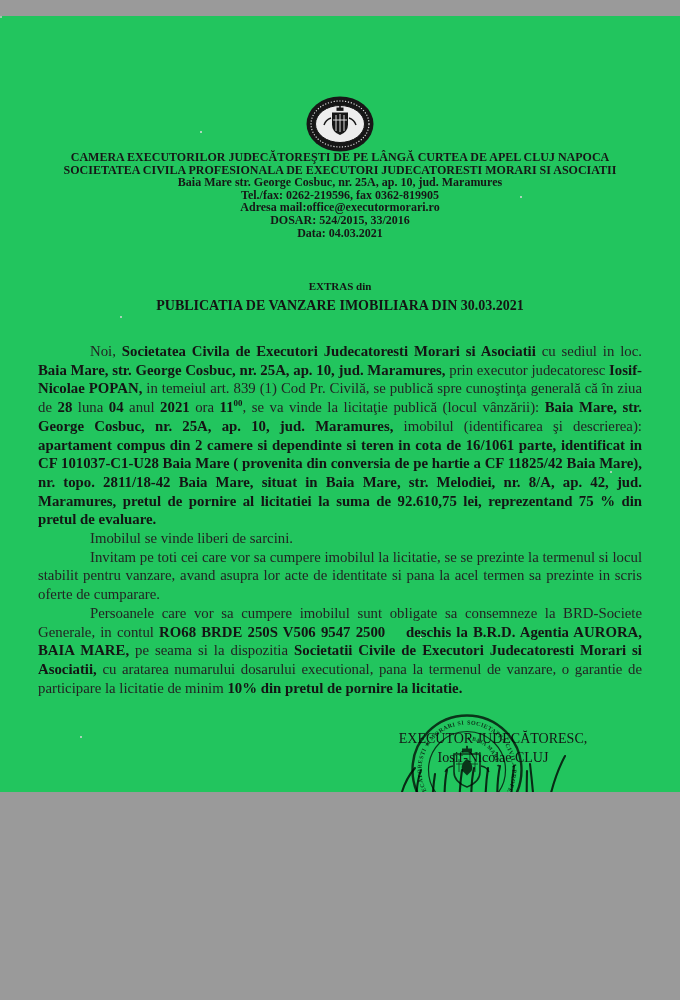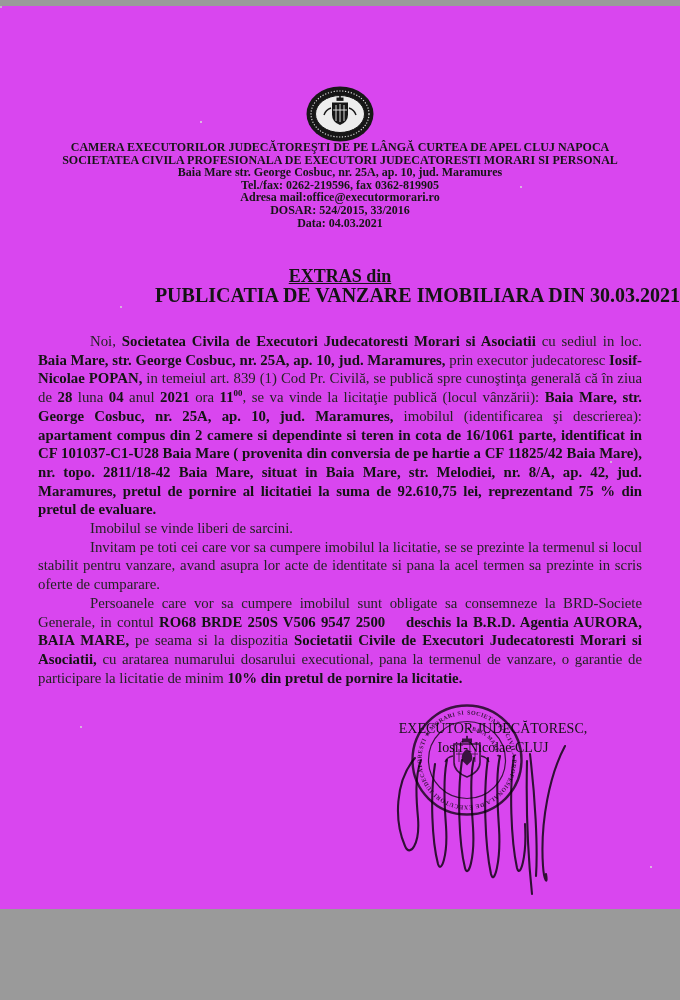--- a/index.html
+++ b/index.html
@@ -1,26 +1,26 @@
 <!DOCTYPE html>
 <html><head>
 <meta charset="utf-8">
 <style>
   html,body{margin:0;padding:0;background:#9a9a9a;}
   .page{
-    position:relative;width:680px;height:903px;background:#d946ef;
-    margin:6px auto;overflow:hidden;
+    position:relative;width:680px;height:776px;background:#22c55e;
+    margin:16px auto;overflow:hidden;
     font-family:"Liberation Serif","DejaVu Serif",serif;color:#1d1d1d;
   }
   .logo-wrap{position:absolute;top:79px;left:0;width:100%;text-align:center;}
   .letterhead{position:absolute;top:135px;left:0;width:100%;text-align:center;}
   .hdr-line{font-weight:bold;font-size:12px;line-height:12.6px;color:#161616;white-space:nowrap;}
   .doc-title{position:absolute;top:261px;left:0;width:100%;text-align:center;font-weight:bold;color:#141414;}
-  .doc-title .t1{font-size:18px;line-height:19px;text-decoration:underline;}
-  .doc-title .t2{font-size:20px;line-height:19px;text-align:right;}
+  .doc-title .t1{font-size:11px;line-height:19px;}
+  .doc-title .t2{font-size:14px;line-height:19px;}
   .bodytext{position:absolute;top:326px;left:38px;width:604px;}
   .para{margin:0;text-indent:52px;text-align:justify;font-size:14.8px;line-height:18.7px;color:#232323;}
   .para .b{font-weight:bold;color:#141414;}
   .para .u{}
   sup{font-size:60%;line-height:0;font-weight:bold;}
   .sig{position:absolute;top:714px;left:348px;width:290px;text-align:center;
        font-weight:normal;font-size:14px;line-height:18.5px;color:#141414;}
   .stamp-svg{position:absolute;left:409px;top:696px;mix-blend-mode:multiply;pointer-events:none;}
   .sign-svg{position:absolute;left:380px;top:718px;mix-blend-mode:multiply;pointer-events:none;}
   .noise{position:absolute;top:0;left:0;width:2px;height:2px;background:#c9c9c9;border-radius:50%;
@@ -54,21 +54,21 @@
       </g>
       <g stroke="#171717" stroke-width="1.4" fill="none">
         <path d="M28,23 q-5.5,2 -7,7"></path>
         <path d="M46,23 q5.5,2 7,7"></path>
       </g>
     </svg>
   </div>
 
   <div class="letterhead">
     <div class="hdr-line">CAMERA EXECUTORILOR JUDECĂTOREŞTI DE PE LÂNGĂ CURTEA DE APEL CLUJ NAPOCA</div>
-    <div class="hdr-line">SOCIETATEA CIVILA PROFESIONALA DE EXECUTORI JUDECATORESTI MORARI SI PERSONAL</div>
+    <div class="hdr-line">SOCIETATEA CIVILA PROFESIONALA DE EXECUTORI JUDECATORESTI MORARI SI ASOCIATII</div>
     <div class="hdr-line">Baia Mare str. George Cosbuc, nr. 25A, ap. 10, jud. Maramures</div>
     <div class="hdr-line">Tel./fax: 0262-219596, fax 0362-819905</div>
     <div class="hdr-line">Adresa mail:office@executormorari.ro</div>
     <div class="hdr-line">DOSAR: 524/2015, 33/2016</div>
     <div class="hdr-line">Data: 04.03.2021</div>
   </div>
 
   <div class="doc-title">
     <div class="t1">EXTRAS din</div>
     <div class="t2">PUBLICATIA DE VANZARE IMOBILIARA DIN 30.03.2021</div>

